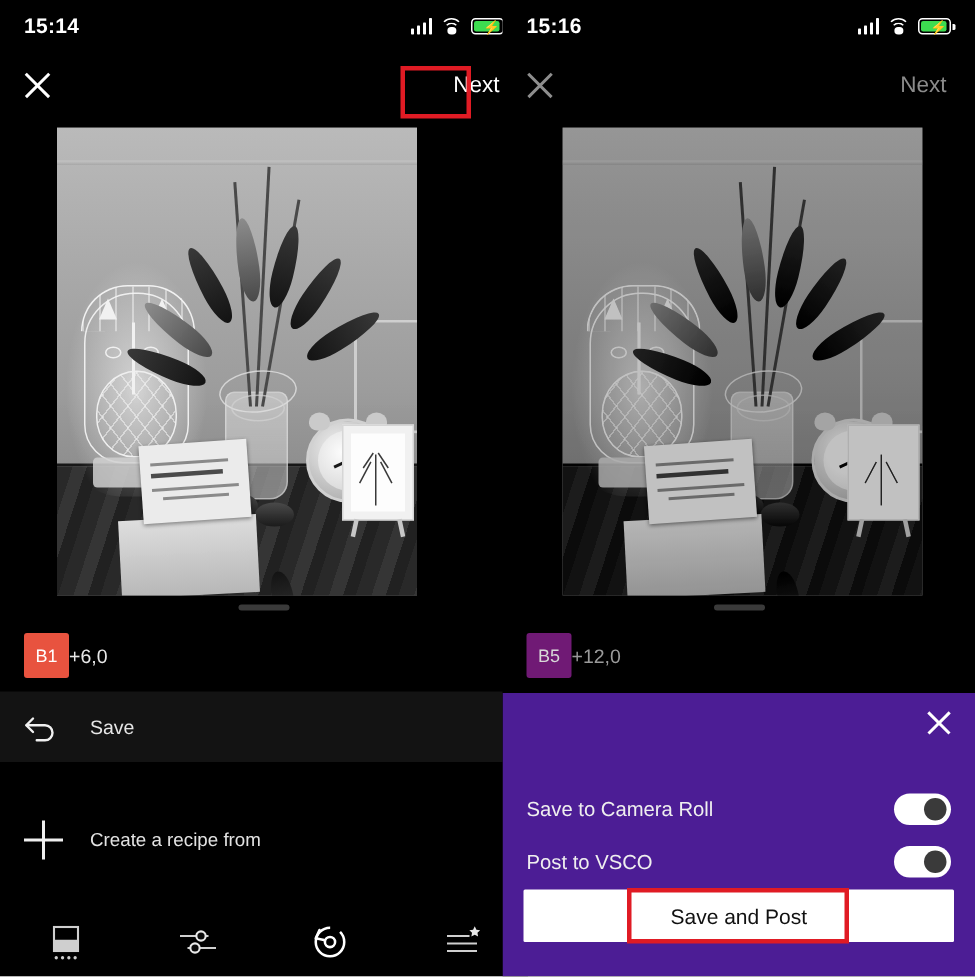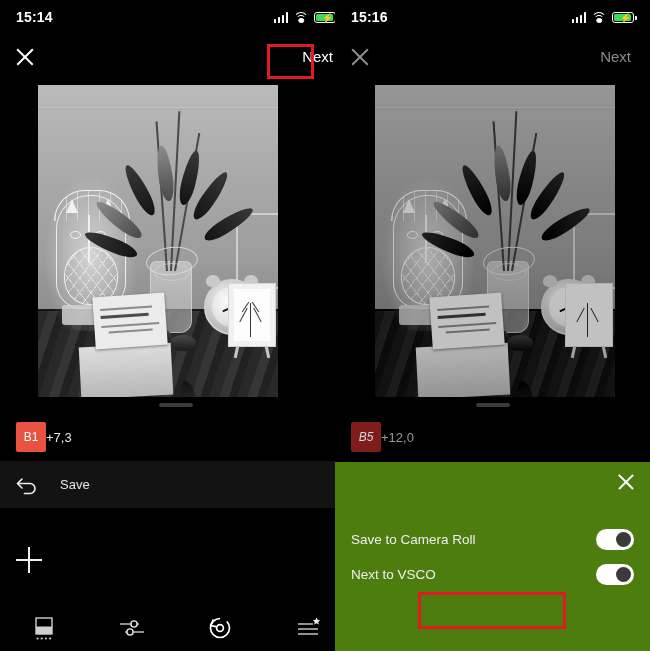--- a/index.html
+++ b/index.html
@@ -143,21 +143,21 @@
   .plus::before{left:0;top:12px;width:26px;height:1.6px;}
   .plus::after{top:0;left:12px;height:26px;width:1.6px;}
   .recipe-text{margin-left:18px;color:#e3e3e3;font-size:12.5px;line-height:18px;}
 
   
   .tabbar{position:absolute;left:0;right:0;bottom:0;height:46px;display:flex;align-items:center;}
   .tab{flex:1 1 0;display:flex;align-items:center;justify-content:center;height:46px;}
   .tab svg{display:block;}
 
   
-  .sheet{position:absolute;left:0;right:0;top:462px;bottom:0;background:#4d7c0f;}
+  .sheet{position:absolute;left:0;right:0;top:462px;bottom:0;background:#4c1d95;}
   .sheet-close{position:absolute;right:14px;top:10px;width:20px;height:20px;}
   .sheet-close::before,.sheet-close::after{content:"";position:absolute;left:0;top:9px;width:20px;height:1.8px;background:#fff;}
   .sheet-close::before{transform:rotate(45deg);}
   .sheet-close::after{transform:rotate(-45deg);}
   .opt-row{position:absolute;left:0;right:0;height:34px;display:flex;align-items:center;justify-content:space-between;
            padding:0 16px;box-sizing:border-box;}
   .opt-label{color:#efefef;font-size:13.5px;}
   .toggle{width:38px;height:21px;border-radius:11px;background:#fff;position:relative;}
   .toggle .knob{position:absolute;top:3px;right:3px;width:15px;height:15px;border-radius:50%;background:#3a3a3a;}
   .save-btn{position:absolute;left:14px;right:14px;top:131px;height:35px;background:#fff;border-radius:1px;
@@ -271,36 +271,37 @@
           <div class="tag-line" style="top:29px;width:58px;height:1.5px;"></div>
           <div class="tag-line" style="top:35px;width:44px;height:1.5px;left:14px;"></div>
         </div>
       </div>
     </div>
 
     <div class="handle"></div>
 
     <div class="preset-row">
       <div class="preset-chip" style="background:#e8533f;">B1</div>
-      <div class="preset-val">+7,3</div>
+      <div class="preset-val">+6,0</div>
     </div>
 
     <div class="undo-row">
       <div class="undo-ico">
         <svg width="24" height="20" viewBox="0 0 24 20">
             <path d="M6 4 L1.5 8.5 L6 13" fill="none" stroke="#f0f0f0" stroke-width="1.6" stroke-linecap="round" stroke-linejoin="round"></path>
             <path d="M1.8 8.5 H14 a5 5 0 0 1 0 10 H8.5" fill="none" stroke="#f0f0f0" stroke-width="1.6" stroke-linecap="round"></path>
           </svg>
       </div>
       <div class="undo-label">Save</div>
     </div>
 
     <div class="recipe-row">
       <div class="plus"></div>
       <div class="recipe-text">
+        <div>Create a recipe from</div>
       </div>
     </div>
 
     <div class="tabbar">
       <div class="tab">
         <svg width="30" height="30" viewBox="0 0 30 30">
           <rect x="7" y="5" width="16" height="16" fill="none" stroke="#cfcfcf" stroke-width="1.4"></rect>
           <rect x="7" y="13.5" width="16" height="7.5" fill="#cfcfcf"></rect>
           <circle cx="8.5" cy="25.5" r="1.1" fill="#cfcfcf"></circle>
             <circle cx="12.7" cy="25.5" r="1.1" fill="#cfcfcf"></circle>
@@ -428,40 +429,43 @@
           <div class="tag-line b" style="top:19px;width:48px;"></div>
           <div class="tag-line" style="top:29px;width:58px;height:1.5px;"></div>
           <div class="tag-line" style="top:35px;width:44px;height:1.5px;left:14px;"></div>
         </div>
       </div>
     </div>
 
     <div class="handle"></div>
 
     <div class="preset-row">
-      <div class="preset-chip" style="background:#7f1d1d;color:#d8d8d8;font-style:italic;">B5</div>
+      <div class="preset-chip" style="background:#701a75;color:#d8d8d8;">B5</div>
       <div class="preset-val">+12,0</div>
     </div>
 
     <div class="sheet">
       <div class="sheet-close"></div>
 
       <div class="opt-row" style="top:60px;">
         <div class="opt-label">Save to Camera Roll</div>
         <div class="toggle">
             <div class="knob"></div>
           </div>
       </div>
 
       <div class="opt-row" style="top:95px;">
-        <div class="opt-label">Next to VSCO</div>
+        <div class="opt-label">Post to VSCO</div>
         <div class="toggle">
             <div class="knob"></div>
           </div>
       </div>
 
+      <div class="save-btn">
+        <span>Save and Post</span>
+      </div>
     </div>
   </div>
 
   <div class="anno next"></div>
   <div class="anno savepost"></div>
 
 </div>
 
 </body></html>

